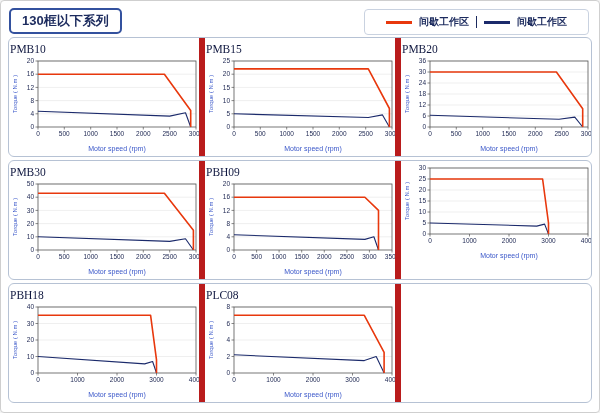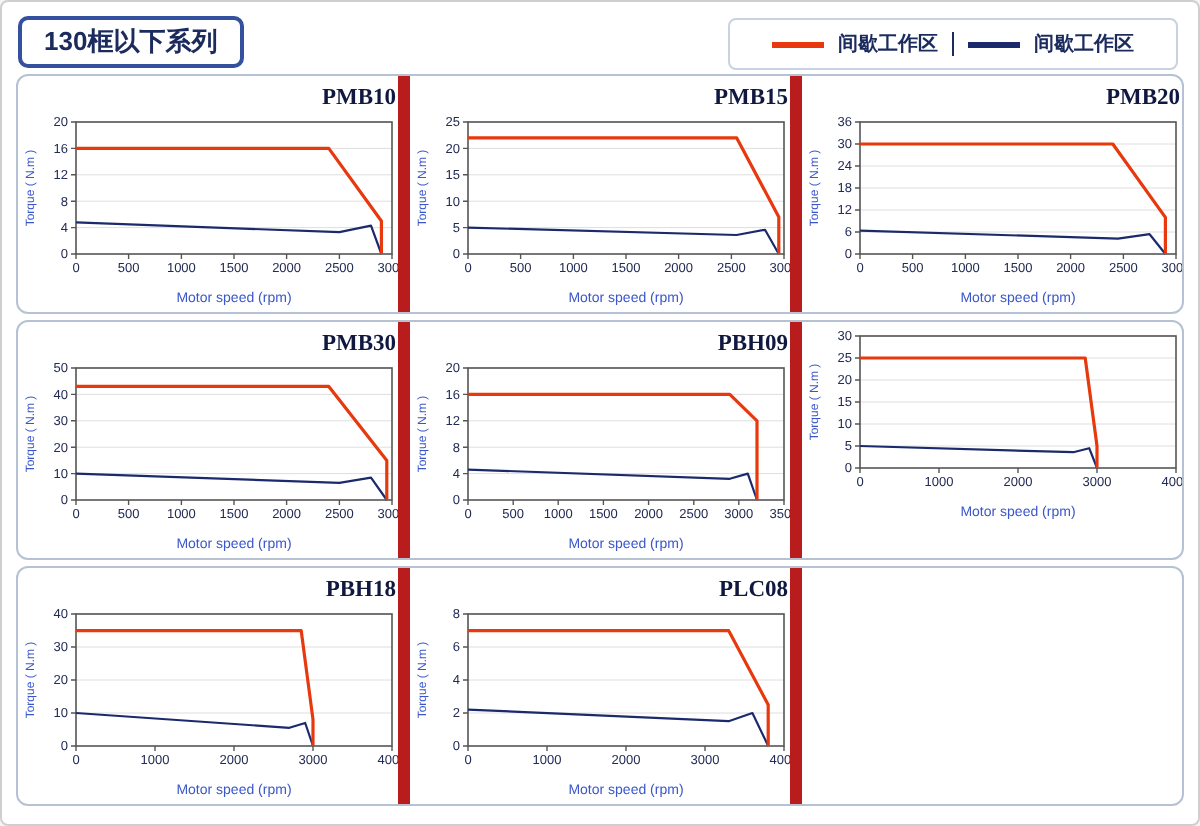--- a/index.html
+++ b/index.html
@@ -28,22 +28,22 @@
   .legend-label { font-size: 10px; color: #1c2b5e; font-weight: bold; }
   .legend-sep { width: 1px; height: 12px; background: #1c2b5e; }
   .grid { padding: 0 7px; }
   .row {
     display: flex; border: 1px solid #b6c2d4; border-radius: 6px;
     margin-bottom: 3px; height: 120px; overflow: hidden; background: #fff;
   }
   .cell { flex: 1 1 0; padding: 2px 1px 0 1px; text-align: center; min-width: 0; }
   .cell + .cell { border-left: 6px solid #b91c1c; }
   .chart-title {
-    text-align: right; font-family: "Liberation Serif", serif;
-    font-weight: bold; font-size: 11.5px; color: #101840; padding-top: 2px;
+    text-align: left; font-family: "Liberation Serif", serif;
+    font-weight: normal; font-size: 11.5px; color: #101840; padding-top: 2px;
     line-height: 14px;
   }
   svg.chart-svg { display: inline-block; }
   svg text { font-family: "Liberation Sans", sans-serif; }
 </style>
 </head>
 <body>
 
 <div class="page">
   <div class="header">

